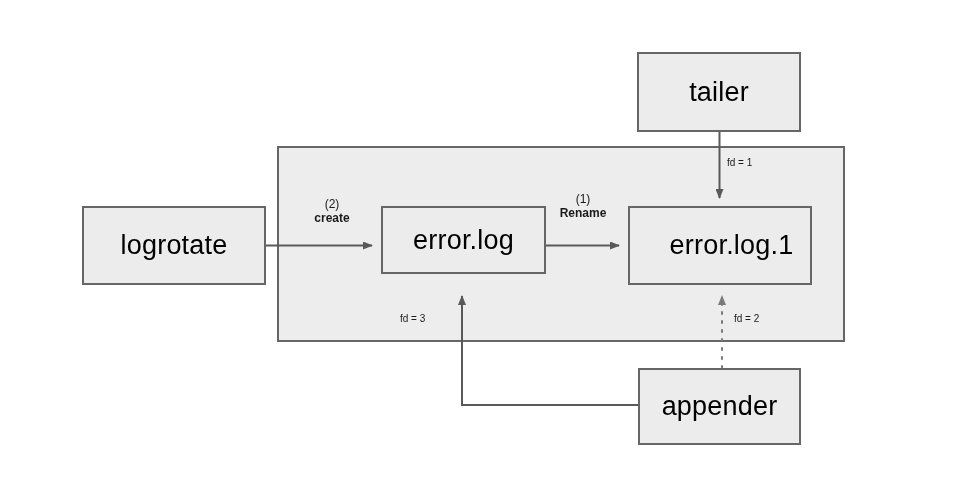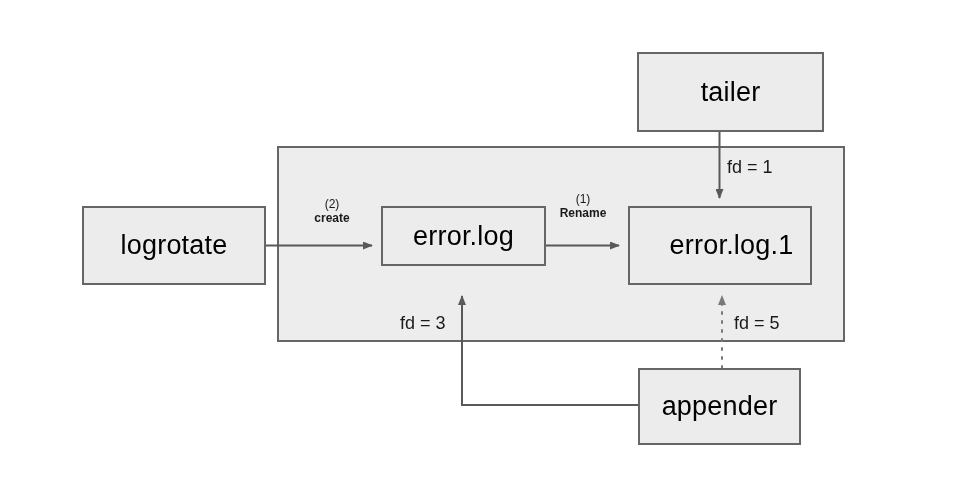--- a/index.html
+++ b/index.html
@@ -36,21 +36,21 @@
   .node-label {
     color: #000000;
     font-size: 27px;
     line-height: 1;
     letter-spacing: 0.2px;
     white-space: nowrap;
   }
   .edge-label {
     position: absolute;
     color: #1a1a1a;
-    font-size: 18px;
+    font-size: 10px;
     line-height: 1.15;
     white-space: nowrap;
     text-align: center;
   }
   .edge-label.two-line {
     font-size: 12px;
   }
   .edge-label .l1 { display: block; }
   .edge-label .l2 { display: block; font-weight: bold; }
 </style>
@@ -79,29 +79,29 @@
 
     <line x1="722" y1="368" x2="722" y2="296" stroke="#7a7a7a" stroke-width="2" stroke-dasharray="2 7" stroke-linecap="round" marker-end="url(#arrowheadDotted)"></line>
 
     <polyline points="638,405 462,405 462,296" fill="none" stroke="#595959" stroke-width="2" marker-end="url(#arrowhead)"></polyline>
   </svg>
 
   <div class="node-box" style="left:82px; top:206px; width:184px; height:79px;">
     <span class="node-label">logrotate</span>
   </div>
 
-  <div class="node-box" style="left:381px; top:206px; width:165px; height:60px;">
+  <div class="node-box" style="left:381px; top:206px; width:165px; height:68px;">
     <span class="node-label">error.log</span>
   </div>
 
   <div class="node-box" style="left:628px; top:206px; width:184px; height:79px;padding-left:23px;">
     <span class="node-label">error.log.1</span>
   </div>
 
-  <div class="node-box" style="left:637px; top:52px; width:187px; height:80px;">
+  <div class="node-box" style="left:637px; top:52px; width:164px; height:80px;">
     <span class="node-label">tailer</span>
   </div>
 
   <div class="node-box" style="left:638px; top:368px; width:163px; height:77px;">
     <span class="node-label">appender</span>
   </div>
 
   <div class="edge-label two-line" style="left:296px; top:198px; width:72px;">
     <span class="l1">(2)</span>
     <span class="l2">create</span>
@@ -110,20 +110,20 @@
   <div class="edge-label two-line" style="left:548px; top:193px; width:70px;">
     <span class="l1">(1)</span>
     <span class="l2">Rename</span>
   </div>
 
   <div class="edge-label" style="left:727px; top:157px;">
     <span class="l1">fd = 1</span>
   </div>
 
   <div class="edge-label" style="left:734px; top:313px;">
-    <span class="l1">fd = 5</span>
+    <span class="l1">fd = 2</span>
   </div>
 
   <div class="edge-label" style="left:400px; top:313px;">
     <span class="l1">fd = 3</span>
   </div>
 
 </div>
 
 </body></html>

